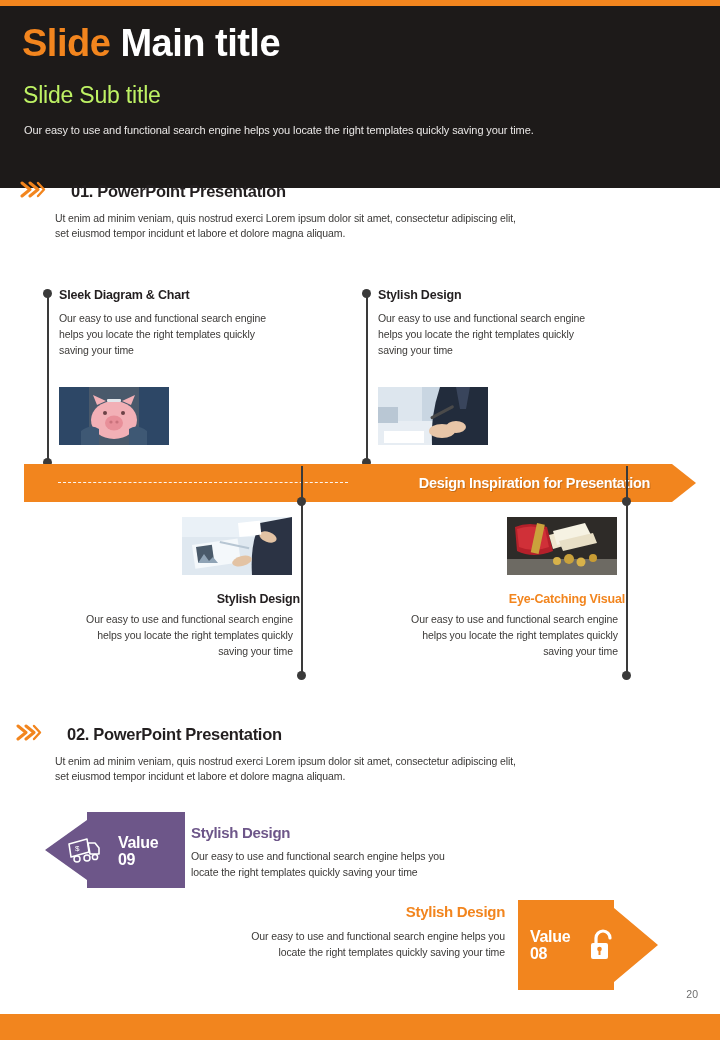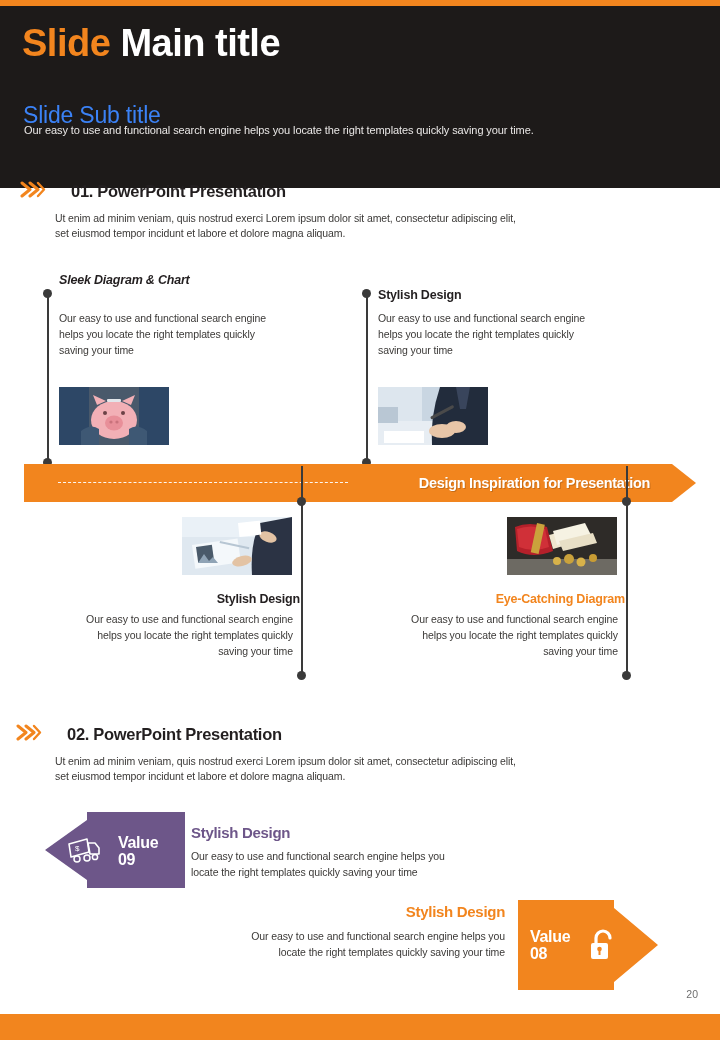--- a/index.html
+++ b/index.html
@@ -37,23 +37,23 @@
     font-size: 38px;
     font-weight: bold;
     letter-spacing: -0.5px;
     line-height: 1;
     white-space: nowrap;
   }
   .main-title .t-orange { color: #f2851e; }
   .main-title .t-white  { color: #ffffff; }
   .sub-title {
     position: absolute;
-    left: 23px; top: 96px;
+    left: 23px; top: 76px;
     font-size: 23px;
-    color: #3b82f6;
+    color: #bef264;
     font-weight: normal;
     letter-spacing: -0.2px;
   }
   .header-desc {
     position: absolute;
     left: 24px; top: 118px;
     font-size: 11px;
     color: #e9e7e6;
     letter-spacing: -0.1px;
   }
@@ -211,21 +211,21 @@
   </div>
   <div class="sec-body" style="left:55px; top:211px; width:520px;">
     <div>Ut enim ad minim veniam, quis nostrud exerci  Lorem ipsum dolor sit amet, consectetur adipiscing elit,</div>
     <div>set eiusmod tempor incidunt et labore et dolore magna aliquam.</div>
   </div>
 
   <div class="vline" style="left:47px; top:293px; height:172px;"></div>
   <div class="dot" style="left:43px; top:289px;"></div>
   <div class="dot" style="left:43px; top:458px;"></div>
 
-  <div class="item-title" style="left:59px; top:273px;font-style:italic;">Sleek Diagram &amp; Chart</div>
+  <div class="item-title" style="left:59px; top:288px;">Sleek Diagram &amp; Chart</div>
   <div class="item-body" style="left:59px; top:310px; width:210px;">Our easy to use and functional search engine helps you locate the right templates quickly saving your time</div>
 
   <div class="photo" style="left:59px; top:387px;">
     <svg width="110" height="58" viewBox="0 0 110 58">
       <rect width="110" height="58" fill="#1b2430"></rect>
       <rect x="0" y="0" width="34" height="58" fill="#2d4766"></rect>
       <rect x="76" y="0" width="34" height="58" fill="#2d4766"></rect>
       <rect x="30" y="0" width="50" height="58" fill="#49596b"></rect>
       <ellipse cx="55" cy="33" rx="23" ry="19" fill="#f2b0b6"></ellipse>
       <ellipse cx="55" cy="36" rx="9" ry="7.5" fill="#e88f99"></ellipse>
@@ -305,21 +305,21 @@
       <path d="M42 18 L74 10 L80 22 L46 32 Z" fill="#efe7cf"></path>
       <path d="M46 14 L78 6 L84 18 L50 28 Z" fill="#f6f2e3"></path>
       <path d="M52 24 L86 16 L90 26 L56 34 Z" fill="#e8dfc6"></path>
       <circle cx="62" cy="42" r="5" fill="#caa23c"></circle>
       <circle cx="74" cy="45" r="4.5" fill="#d8b24a"></circle>
       <circle cx="86" cy="41" r="4" fill="#c89c34"></circle>
       <circle cx="50" cy="44" r="4" fill="#d8b24a"></circle>
       <rect x="30" y="6" width="8" height="30" fill="#caa23c" transform="rotate(12 30 6)"></rect>
     </svg>
   </div>
-  <div class="item-title orange" style="left:412px; top:592px; width:213px; text-align:right;">Eye-Catching Diagram</div>
+  <div class="item-title orange" style="left:412px; top:592px; width:213px; text-align:right;">Eye-Catching Visual</div>
   <div class="item-body right" style="left:402px; top:611px; width:216px;">Our easy to use and functional search engine helps you locate the right templates quickly saving your time</div>
 
   <div class="sec-head" style="left:16px; top:724px;">
     <span class="chev-icon">
       <svg width="26" height="17" viewBox="0 0 26 17">
         <path d="M2 2 L10 8.5 L2 15" fill="none" stroke="#f2851e" stroke-width="3" stroke-linecap="round" stroke-linejoin="round"></path>
         <path d="M10 2 L18 8.5 L10 15" fill="none" stroke="#f2851e" stroke-width="3" stroke-linecap="round" stroke-linejoin="round"></path>
         <path d="M18 2 L24 8.5 L18 15" fill="none" stroke="#f2851e" stroke-width="2.4" stroke-linecap="round" stroke-linejoin="round"></path>
       </svg>
     </span>

